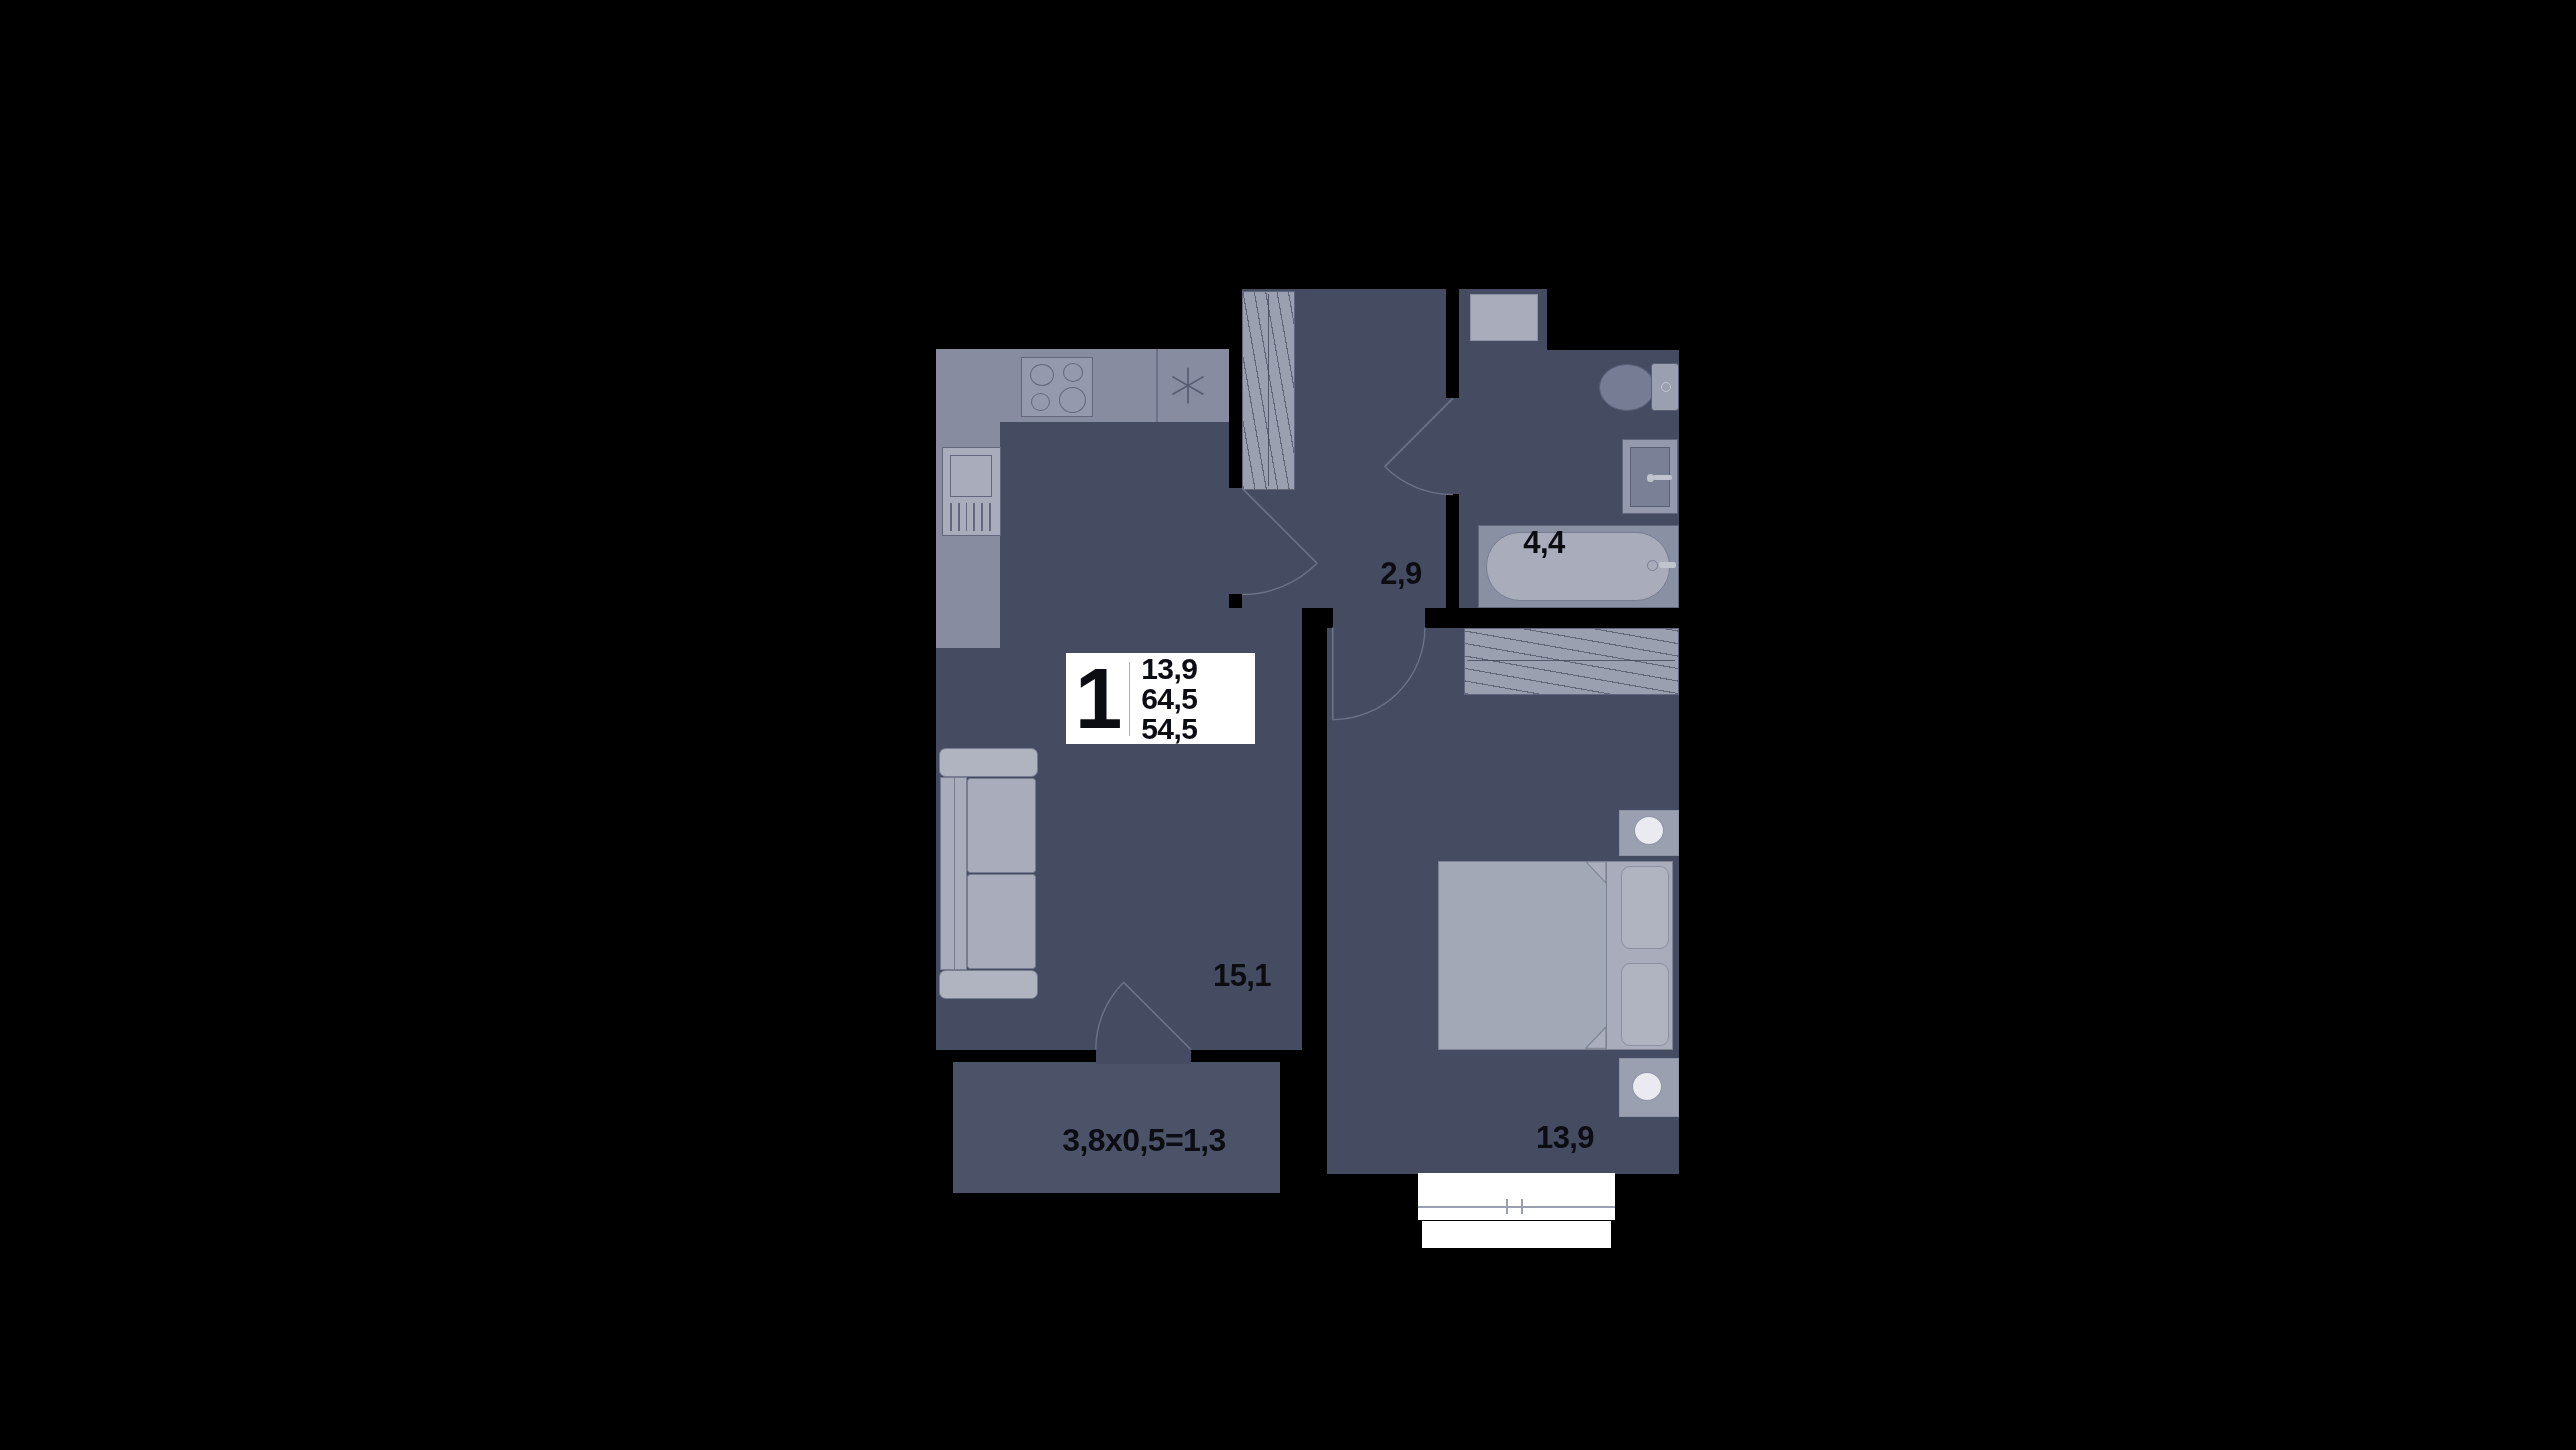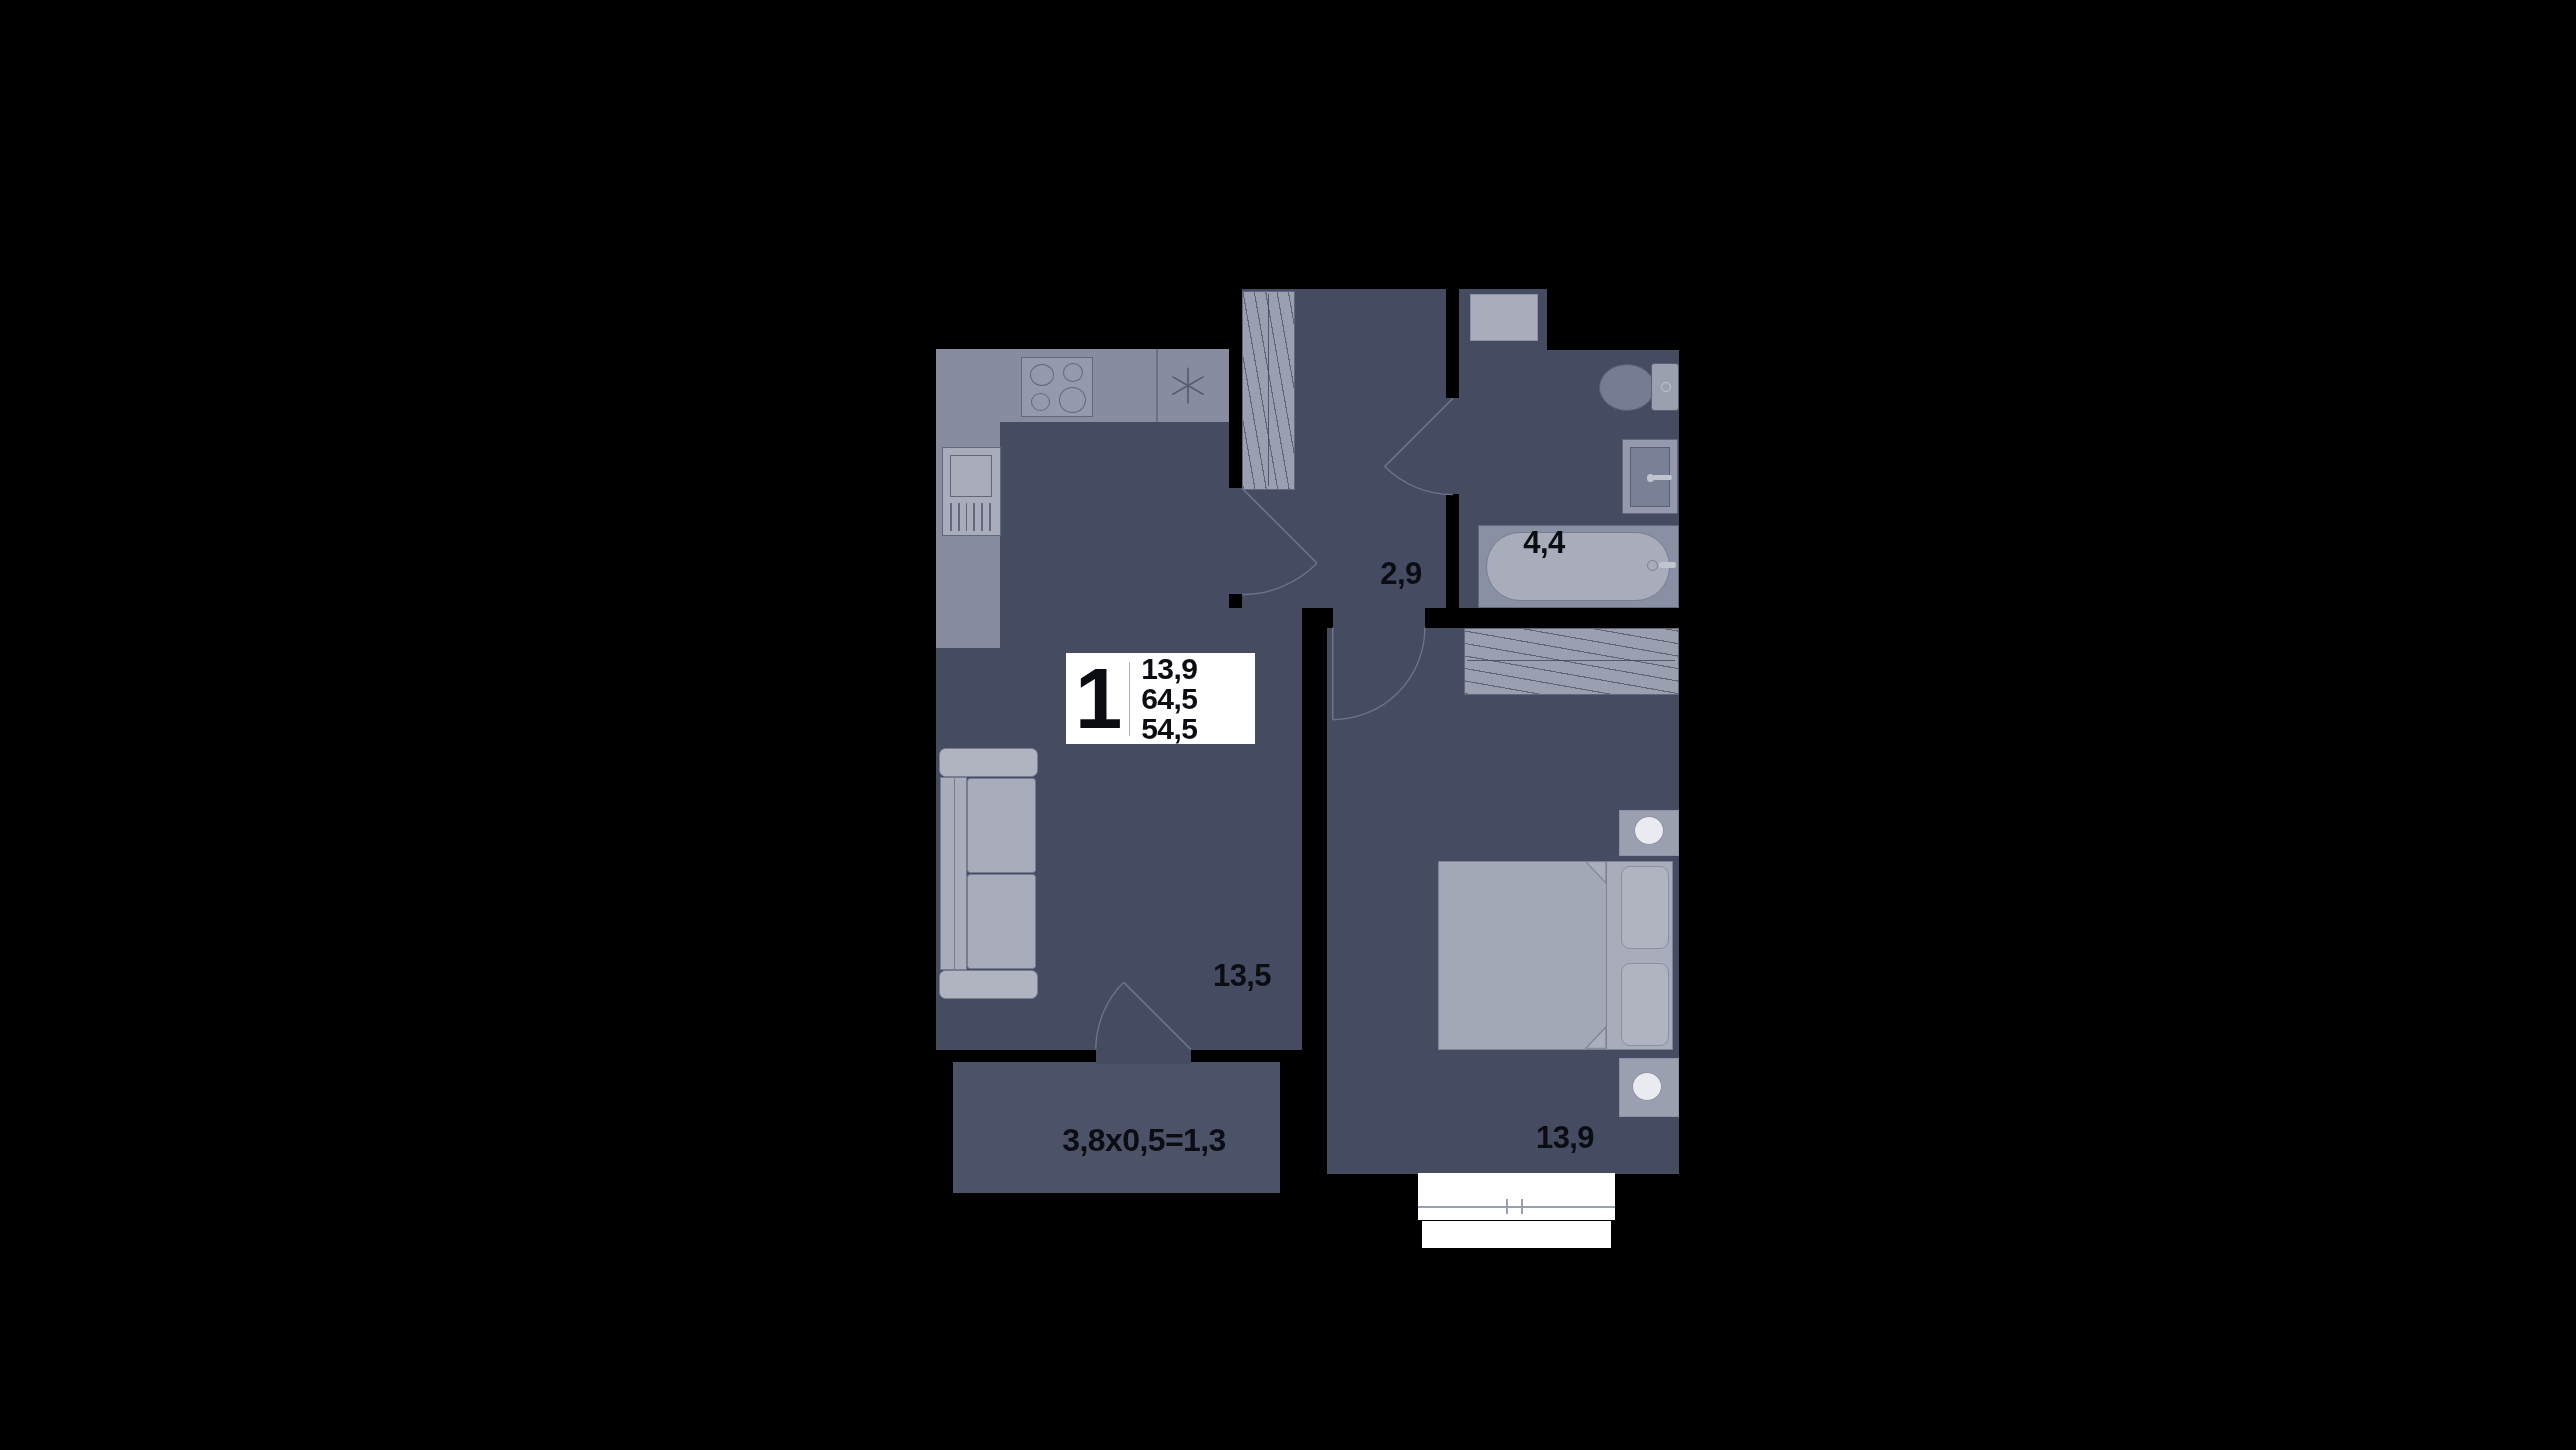--- a/index.html
+++ b/index.html
@@ -197,18 +197,18 @@
     <div class="unit-divider"></div>
     <div class="unit-stats">
       <span>13,9</span>
       <span>64,5</span>
       <span>54,5</span>
     </div>
   </div>
 
   <div class="abs room-label" style="left:1401px;top:574px;">2,9</div>
   <div class="abs room-label" style="left:1544px;top:496px;margin-top:47px;">4,4</div>
-  <div class="abs room-label" style="left:1242px;top:976px;">13,5</div>
+  <div class="abs room-label" style="left:1242px;top:976px;">15,1</div>
   <div class="abs room-label" style="left:1565px;top:1138px;">13,9</div>
   <div class="abs room-label" style="left:1144px;top:1140px;font-size:32px;">3,8x0,5=1,3</div>
 
 </div>
 
 
 </body></html>

